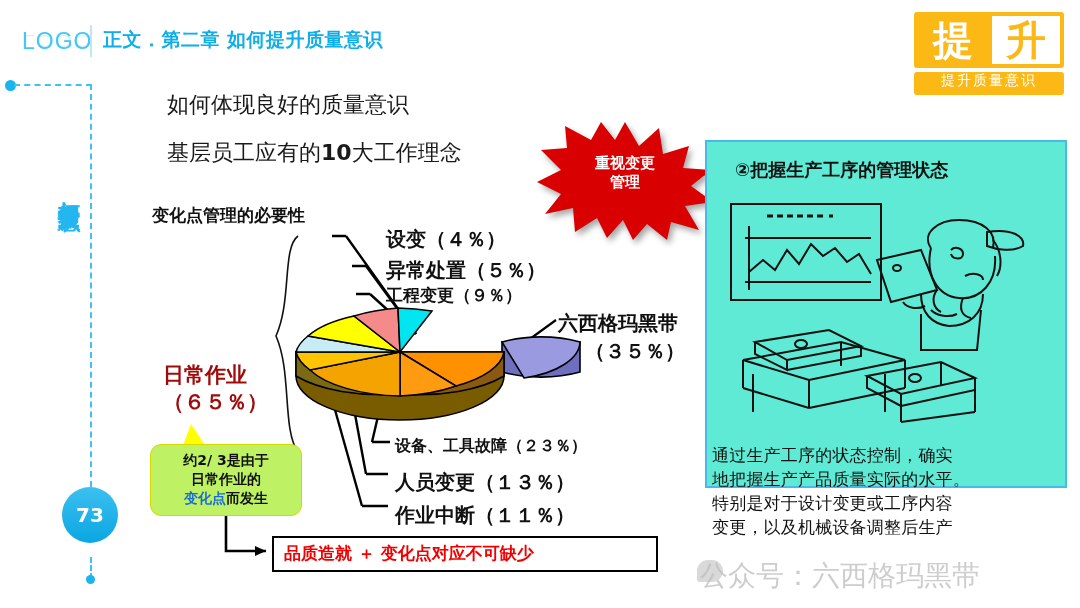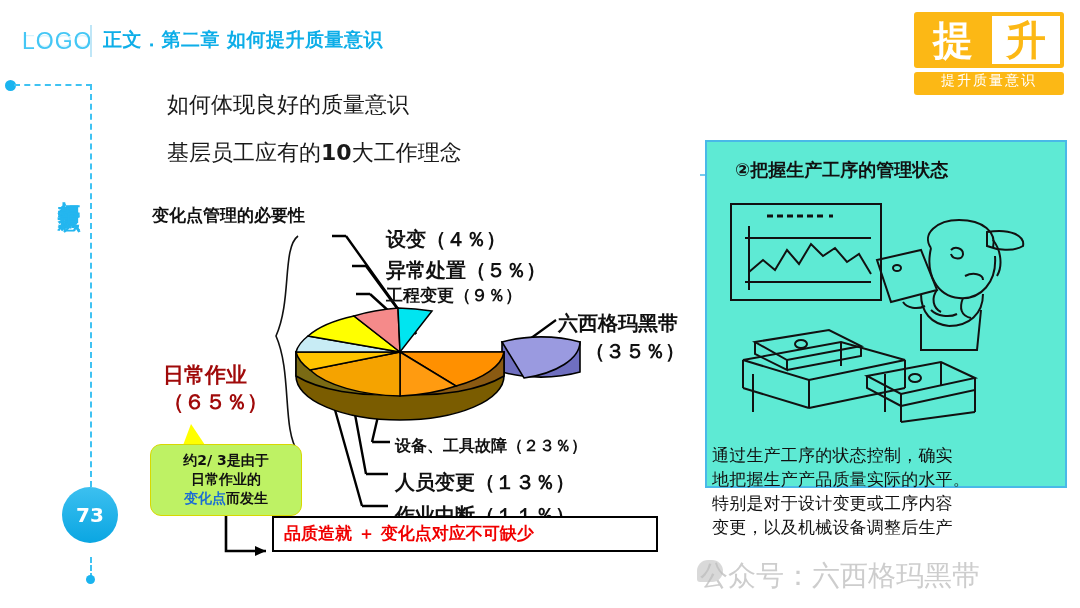--- a/index.html
+++ b/index.html
@@ -146,21 +146,21 @@
   .callout .hl { color: #1b6dd4; }
   .callout-tail {
     position: absolute; left: 182px; top: 424px;
     width: 0; height: 0;
     border-left: 9px solid transparent; border-right: 16px solid transparent;
     border-bottom: 24px solid #ffff00;
   }
 
   
   .resultbox {
-    position: absolute; left: 272px; top: 516px; width: 386px;
+    position: absolute; left: 272px; top: 536px; width: 386px;
     border: 2px solid #000; background: #fff;
     padding: 4px 10px 5px;
     color: #f00000; font-size: 17px; font-weight: bold; white-space: nowrap;
   }
 
   
   .connectors { position: absolute; left: 0; top: 0; width: 1080px; height: 608px; pointer-events: none; }
 
   
   .rpanel {
@@ -233,20 +233,29 @@
     <path d="M386 382 L372 442 M372 442 L390 442" fill="none" stroke="#000" stroke-width="2.4"></path>
     <path d="M352 398 L366 474 M366 474 L388 474" fill="none" stroke="#000" stroke-width="2.4"></path>
     <path d="M330 392 L362 506 M362 506 L388 506" fill="none" stroke="#000" stroke-width="2.4"></path>
 
     <path d="M226 512 L226 551 L266 551" fill="none" stroke="#000" stroke-width="2.6"></path>
     <path d="M266 551 l-11 -5 l0 10 z" fill="#000"></path>
 
     <path d="M700 175 L707 175" stroke="#49b9e8" stroke-width="1.5" fill="none"></path>
   </svg>
 
+  <div class="burst">
+    <svg width="180" height="122" viewBox="0 0 180 122">
+      <polygon fill="#d80000" points="90,2 104,26 124,8 128,34 154,26 148,48 176,50 156,66 178,82 150,86 164,110 136,102 132,120 112,104 98,120 88,100 72,118 62,98 40,112 38,88 10,94 26,74 2,62 26,50 6,30 32,28 30,6 56,20 66,2 80,20"></polygon>
+    </svg>
+    <div class="burst-text">
+      <div>重视变更</div>
+      <div>管理</div>
+    </div>
+  </div>
 
   <div class="pie-wrap">
     <svg width="320" height="160" viewBox="0 0 320 160">
 
       <g>
         <path d="M222 62 L222 92 A78 38 0 0 0 300 92 L300 62 A78 38 0 0 1 222 62 Z" fill="#6f6fc0" stroke="#000" stroke-width="1.6"></path>
         <path d="M222 62 A78 38 0 0 1 300 62 A78 38 0 0 1 244 98 Z" fill="#9a9ae0" stroke="#000" stroke-width="1.6"></path>
       </g>
 
       <g>

